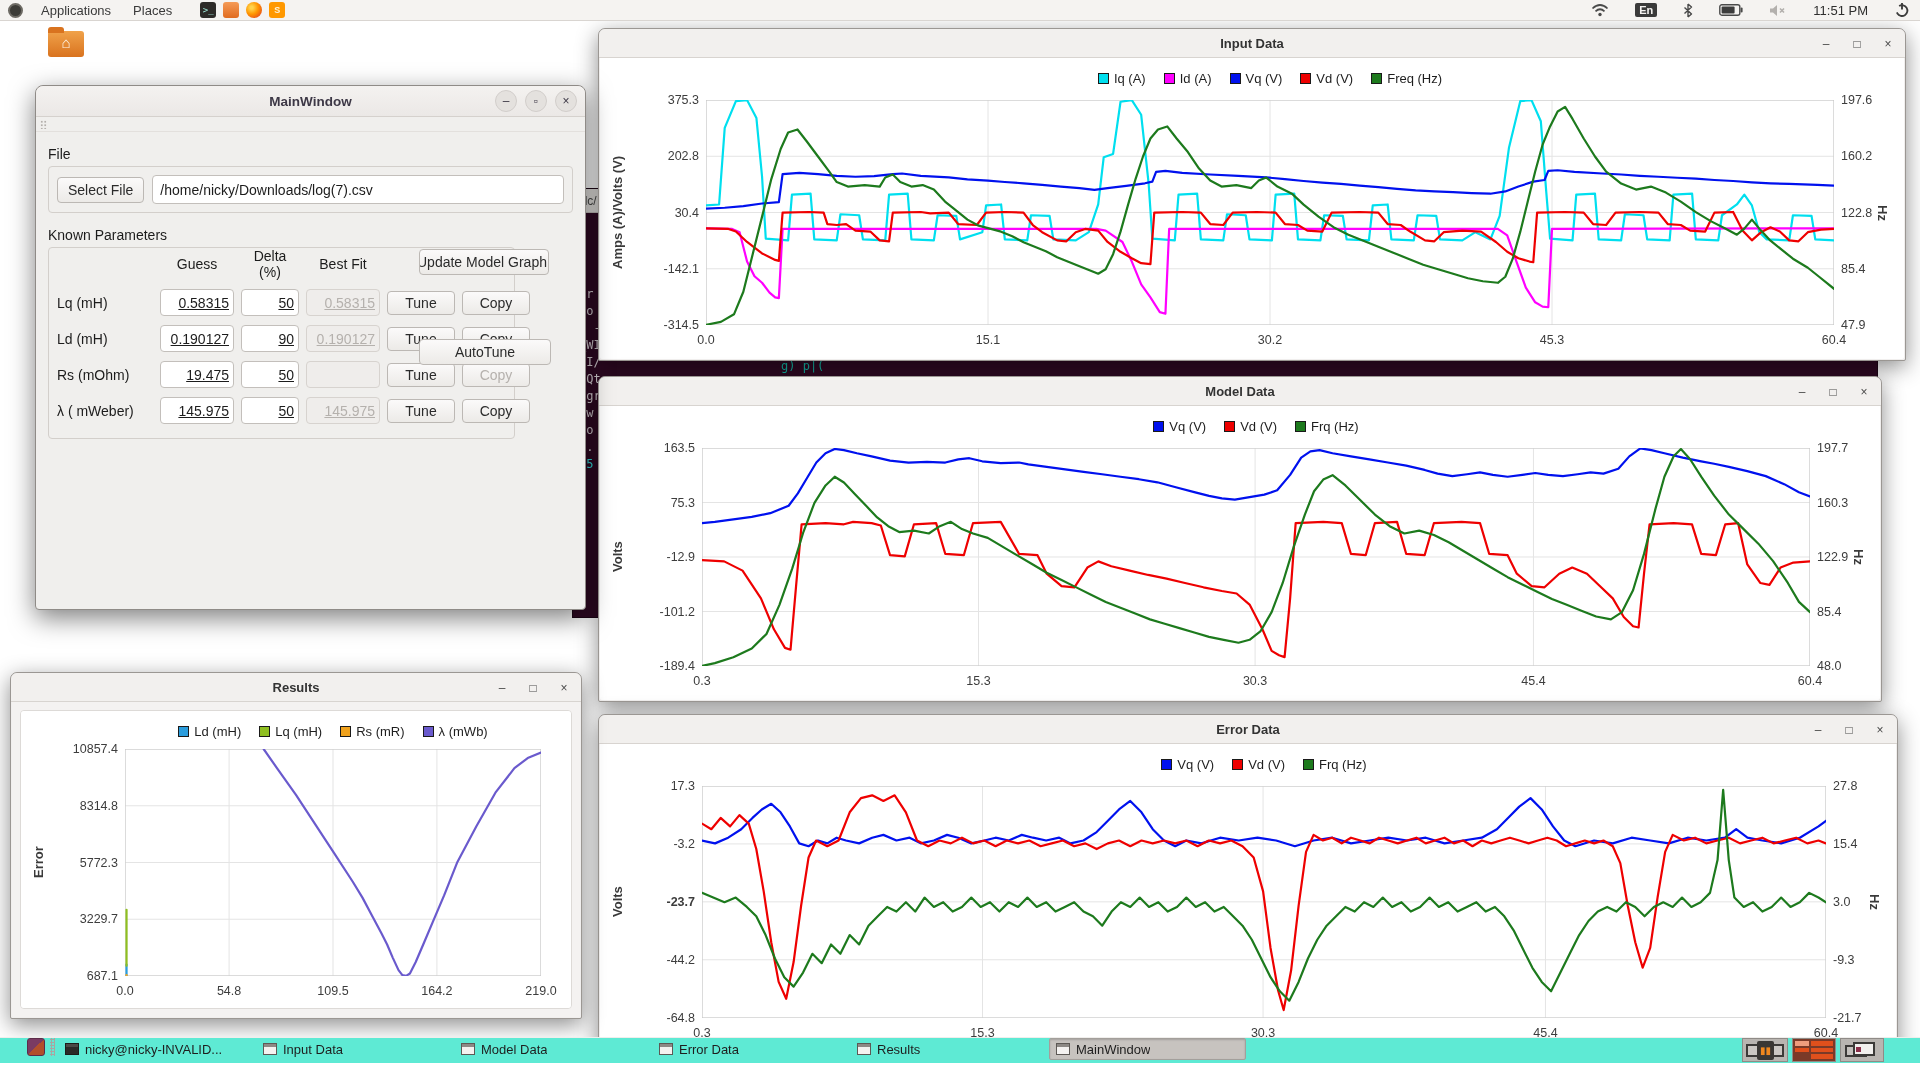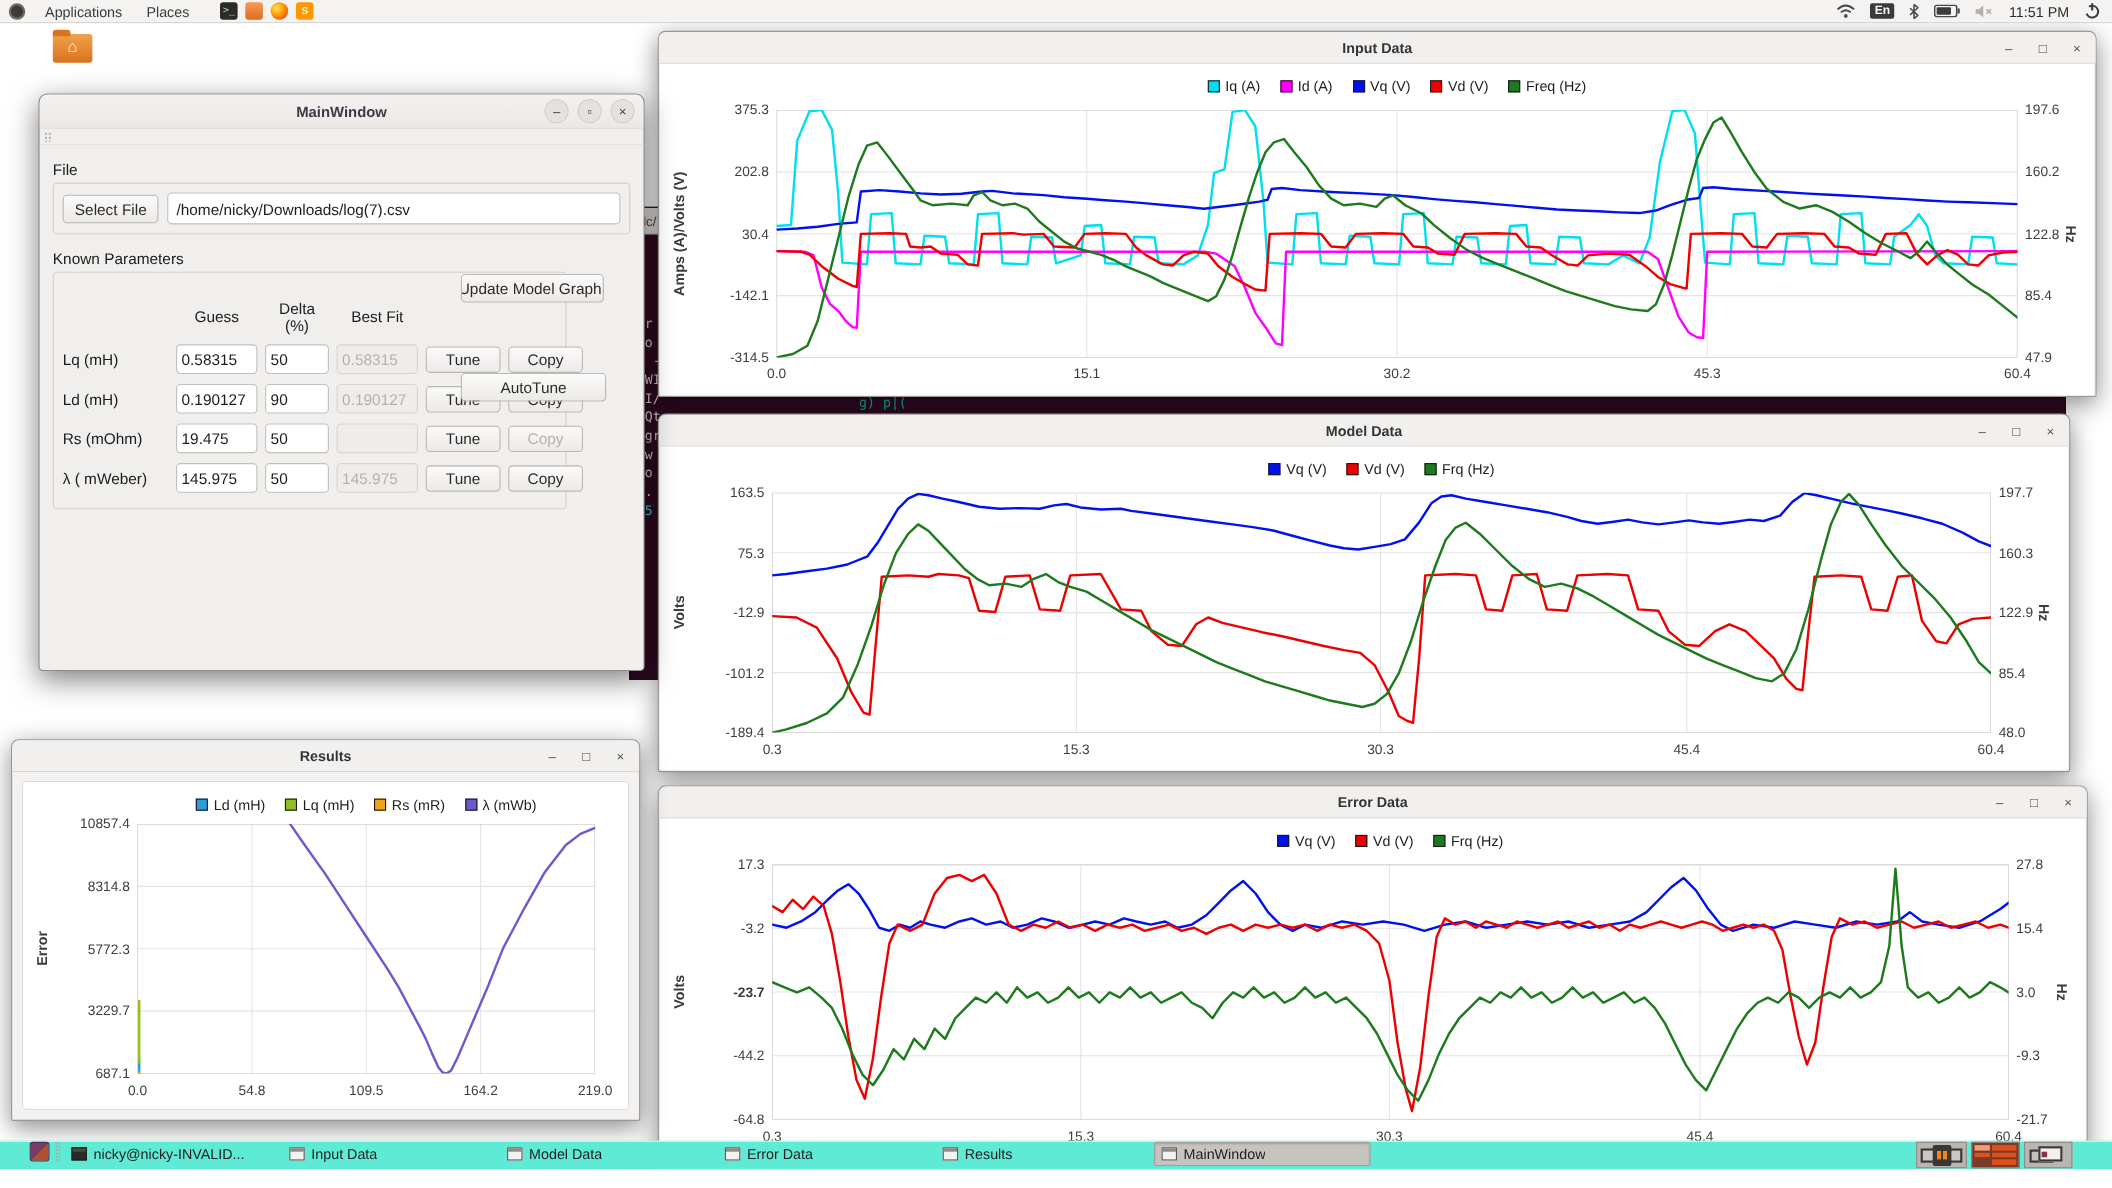--- a/index.html
+++ b/index.html
@@ -20,21 +20,21 @@
   .mb-menu-label { padding:0 4px; }
   .distro-icon { width:15px; height:15px; border-radius:50%; background:#3c3b37;
     border:2px solid #6d6a64; }
   .launchers { display:flex; gap:7px; margin-left:10px; }
   .launch { width:16px; height:16px; border-radius:3px; display:flex; align-items:center;
     justify-content:center; font-size:9px; color:#fff; }
   .launch.term { background:#2d2b28; color:#9fe8d8; font-family:"DejaVu Sans Mono",monospace; }
   .launch.files { background:linear-gradient(#f59b57,#e06b1f); }
   .launch.firefox { border-radius:50%; background:radial-gradient(circle at 35% 35%, #ffd24a 10%, #ff9500 45%, #e3401f 90%); }
   .launch.sublime { background:#ff9800; color:#fff3d6; font-weight:bold; }
-  .mb-right { margin-left:auto; display:flex; align-items:center; gap:13px; padding-right:10px; }
+  .mb-right { margin-left:auto; display:flex; align-items:center; gap:26px; padding-right:10px; }
   .kbd-badge { background:#3a3a3a; color:#f5f3f1; font-size:11px; font-weight:bold;
     padding:1px 4px; border-radius:2px; }
   .clock { font-size:13px; color:#2e2e2e; }
   .tray-svg { display:block; }
 
   
   .home-icon { position:absolute; left:46px; top:27px; width:40px; height:32px; z-index:2; }
   .home-folder { position:absolute; left:2px; top:4px; width:36px; height:26px;
     background:linear-gradient(#f0a24a,#d9731f); border-radius:3px; }
   .home-folder:before { content:""; position:absolute; left:0; top:-4px; width:16px; height:6px;
@@ -109,25 +109,25 @@
     font-family:"Liberation Sans","DejaVu Sans",sans-serif; }
   .file-path-input { flex:1; }
   .known-wrap { position:relative; }
   .known-box { width:336px; padding:9px 10px; display:grid;
     grid-template-columns:172px 92px; row-gap:8px; align-items:center; }
   .known-box input { width:92px; }
   .btn-update { position:absolute; right:24px; top:2px; width:130px; overflow:hidden;
     padding:4px 0; display:block; }
   .btn-update span { display:inline-block; white-space:nowrap; position:relative; left:-3px; }
   .btn-autotune { position:absolute; right:22px; top:92px; width:132px; }
-  .unknown-box { width:467px; padding:24px 8px 14px 8px; margin-bottom:4px; }
+  .unknown-box { width:467px; padding:0 8px 14px 8px; margin-bottom:4px; }
   .ugrid { display:grid; grid-template-columns:96px 74px 58px 74px 68px 68px;
     column-gap:7px; row-gap:9px; align-items:center; }
   .ugrid .hdr { font-size:14px; text-align:center; }
-  .ugrid input { width:100%; height:27px; text-align:left; padding:2px 4px; }
+  .ugrid input { width:100%; height:27px; text-align:right; padding:2px 4px;text-decoration:underline; }
   .ugrid .rowlabel { font-size:14px; }
   .ugrid .best[disabled] { background:#efedeb; color:#b5b1ad; border-color:#d7d3cf; }
   .ugrid .gtk-btn { padding:3px 0; }
   .gtk-btn.disabled { color:#b5b1ad; }
 
   
   .taskbar { position:absolute; left:0; bottom:0; width:1920px; height:26px;
     background:#5eead4; border-top:1px solid #f0eeec; z-index:40; display:flex;
     align-items:flex-start; font-size:13px; color:#1e1e1e;padding-left:24px; }
   .tb-applet { width:18px; height:18px; margin-left:3px; border-radius:3px;

